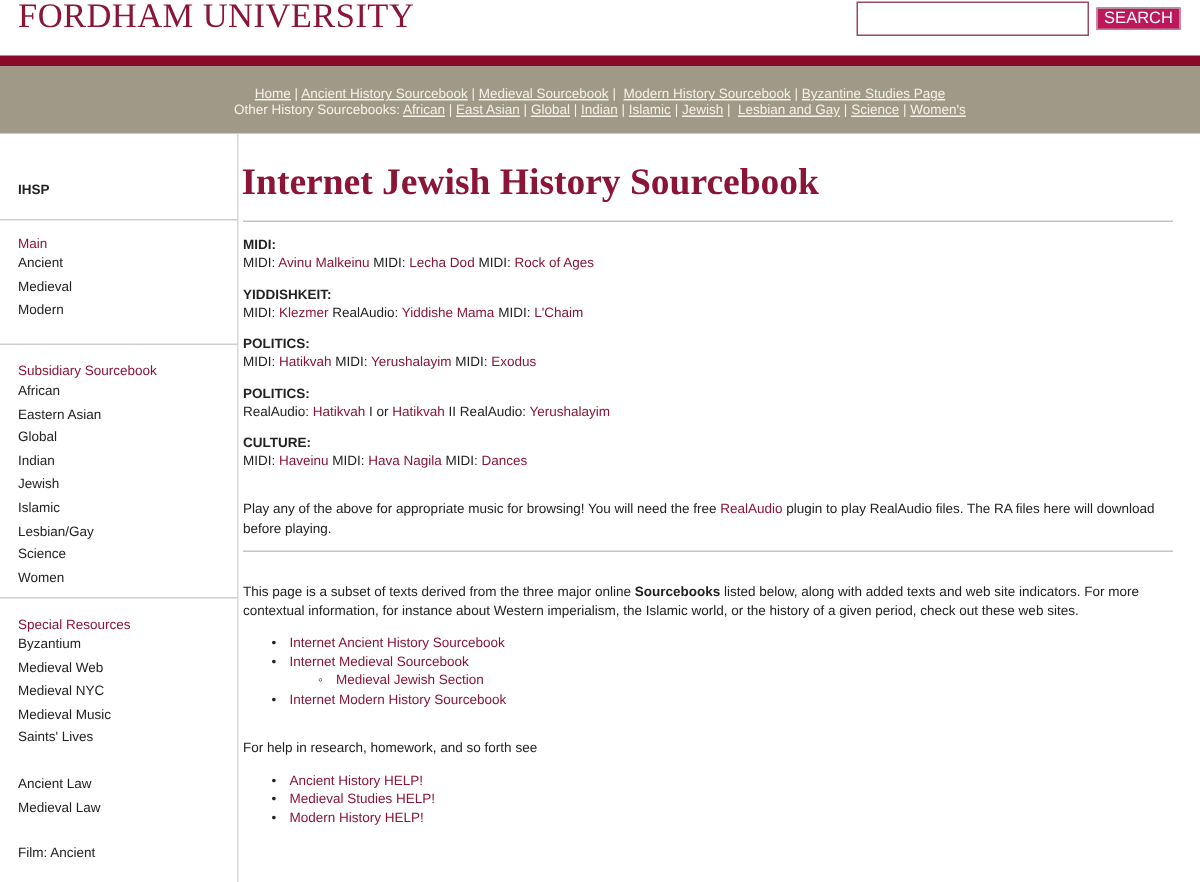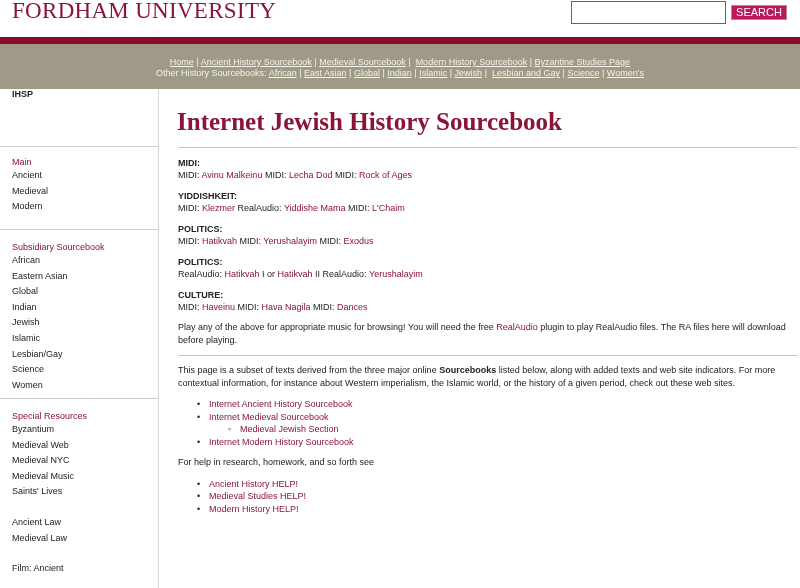--- a/index.html
+++ b/index.html
@@ -11,35 +11,35 @@
   .search-input { position: absolute; left: 571px; top: 1px; width: 155px; height: 23px; border: 1px solid #9a4a63; background: #fff; }
   .search-btn { position: absolute; left: 731px; top: 5px; width: 56px; height: 15px; background: #be185d; border: 1px solid #b78a97; color: #fff; font-family: "Liberation Sans", sans-serif; font-size: 11px; line-height: 13px; text-align: center; cursor: pointer; }
 
   .redband { position: absolute; left: 0; top: 37px; width: 800px; height: 7px; background: #8a0a2a; }
   .navband { position: absolute; left: 0; top: 44px; width: 800px; height: 45px; background: #9f9a87; color: #f4f2ea; text-align: center; font-size: 9px; line-height: 11px; padding-top: 13px; }
   .navband a { color: #f4f2ea; text-decoration: underline; }
   .navband .sep { color: #f4f2ea; }
 
   .sidebar { position: absolute; left: 0; top: 89px; width: 159px; height: 499px; border-right: 1px solid #d8d8d8; }
   .sb-section { border-bottom: 1px solid #cfcfcf; padding-left: 12px; }
-  .sb-ihsp { height: 58px; font-weight: bold; font-size: 9px; color: #222; }
+  .sb-ihsp { height: 58px; padding-top: 32px; font-weight: bold; font-size: 9px; color: #222; }
   .sb-title { color: #8a1537; font-size: 9px; line-height: 11px; }
   .sb-item { color: #222; font-size: 9px; line-height: 15.6px; display: block; }
   .sb-main { height: 83px; padding-top: 10px; }
   .sb-sub { height: 169px; padding-top: 12px; }
   .sb-special { padding-top: 12px; border-bottom: none; }
   .sb-gap { height: 15px; }
 
-  .content { position: absolute; left: 178px; top: 89px; width: 620px; }
+  .content { position: absolute; left: 162px; top: 89px; width: 620px; }
   .page-title { font-family: "Liberation Serif", serif; font-size: 25px; color: #8a1537; margin-top: 18px; line-height: 30px; margin-left: -1px; }
   .title-rule { height: 1px; background: #c4c4c4; margin-top: 10px; }
   .block { margin-top: 9px; font-size: 9px; line-height: 12px; }
   .block-head { font-weight: bold; }
   .content a { color: #8a1537; text-decoration: none; }
-  .para { font-size: 9px; line-height: 12.5px; margin-top: 8px; }
+  .para { font-size: 9px; line-height: 12.5px; margin-top: 20px; }
   .hr { height: 1px; background: #c4c4c4; margin-top: 9px; }
   ul.links { list-style: none; margin-top: 9px; margin-left: 19px; }
   ul.links li { font-size: 9px; line-height: 12.5px; position: relative; padding-left: 12px; }
   ul.links li::before { content: "\2022"; position: absolute; left: 0; color: #222; }
   ul.links li.sub { padding-left: 43px; }
   ul.links li.sub::before { content: "\25E6"; left: 31px; }
 </style>
 </head>
 <body>
 

